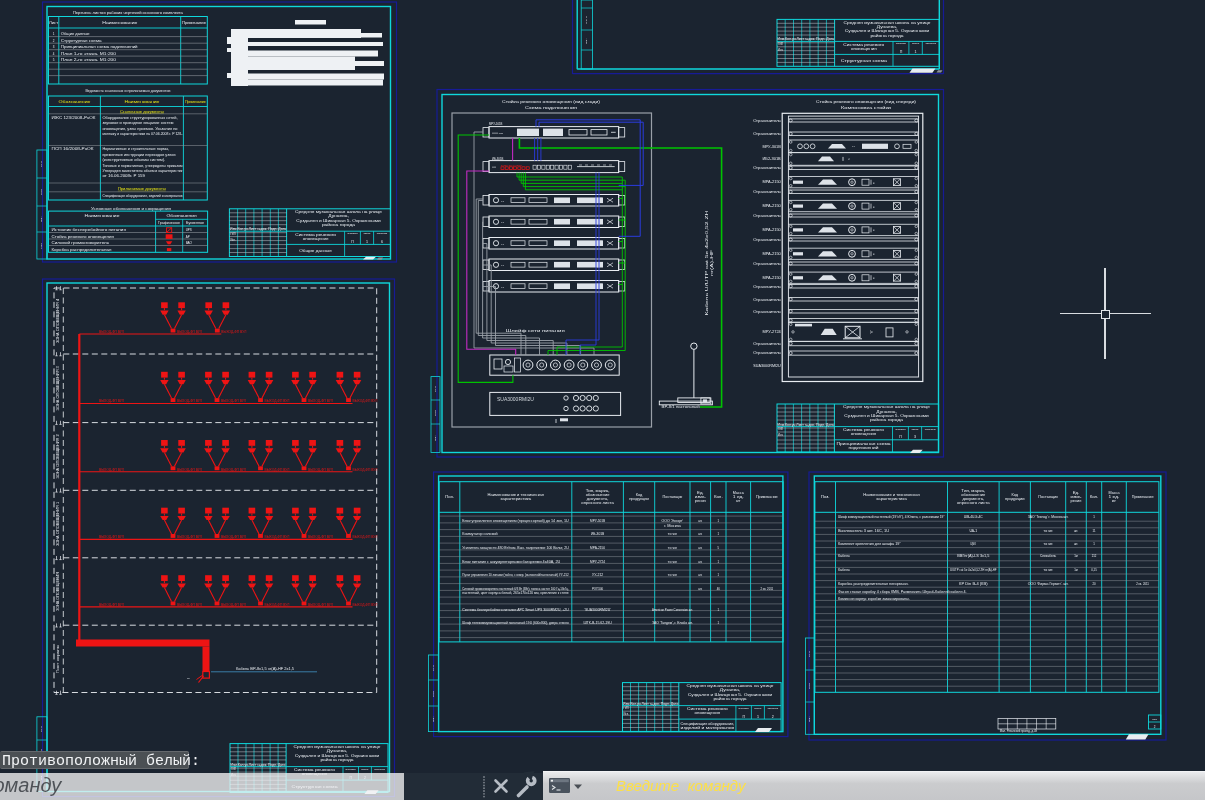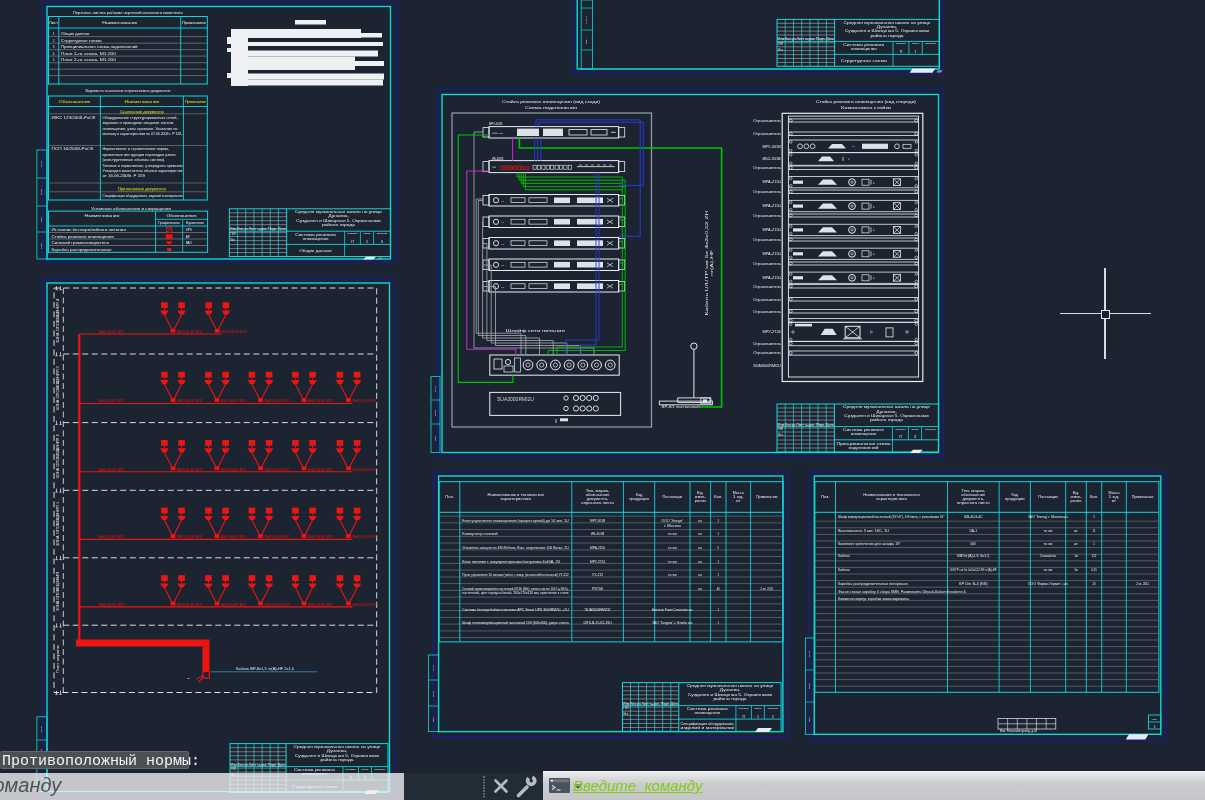--- a/index.html
+++ b/index.html
@@ -1231,15 +1231,15 @@
     </svg>
     <div class="abs" style="left:543px;top:771px;width:662px;height:29px;background:linear-gradient(#eaebed,#cbccce 40%,#c5c6c9);border-top:1px solid #f2f3f5;z-index:10;"></div>
     <svg class="abs" style="left:546px;top:775px;z-index:12" width="40" height="22" viewBox="0 0 40 22">
       <rect x="3" y="3" width="21" height="15" rx="1.2" fill="#49525d"></rect>
       <rect x="4.2" y="4.2" width="18.6" height="3" fill="#6d7681"></rect>
       <rect x="4.8" y="4.8" width="2.2" height="1.8" fill="#e8eaec"></rect>
       <path d="M6 10.5 L9 12.5 L6 14.5" stroke="#dfe3e7" stroke-width="1.1" fill="none"></path>
       <path d="M10.5 15 L14.5 15" stroke="#dfe3e7" stroke-width="1.1"></path>
       <path d="M28 9.5 L36 9.5 L32 14 Z" fill="#4a4f55"></path>
     </svg>
-    <div class="abs" style="left:573px;top:777px;z-index:12;font:italic 15px 'Liberation Sans';color:#84cc16;text-decoration:underline;">Введите&nbsp; команду</div>
+    <div class="abs" style="left:616px;top:777px;z-index:12;font:italic 15px 'Liberation Sans';color:#fde047;">Введите&nbsp; команду</div>
     <div class="abs" style="left:0;top:751px;width:189px;height:17.5px;background:#4b5054;border:1px solid #65696d;border-left:none;border-radius:2px;z-index:20;box-sizing:border-box;"></div>
-    <div class="abs" style="left:2px;top:752.5px;z-index:21;font:15px 'Liberation Mono';color:#f2f4f6;white-space:nowrap;">Противоположный нормы:</div>
+    <div class="abs" style="left:2px;top:752.5px;z-index:21;font:15px 'Liberation Mono';color:#f2f4f6;white-space:nowrap;">Противоположный белый:</div>
   </div>
 </body></html>

